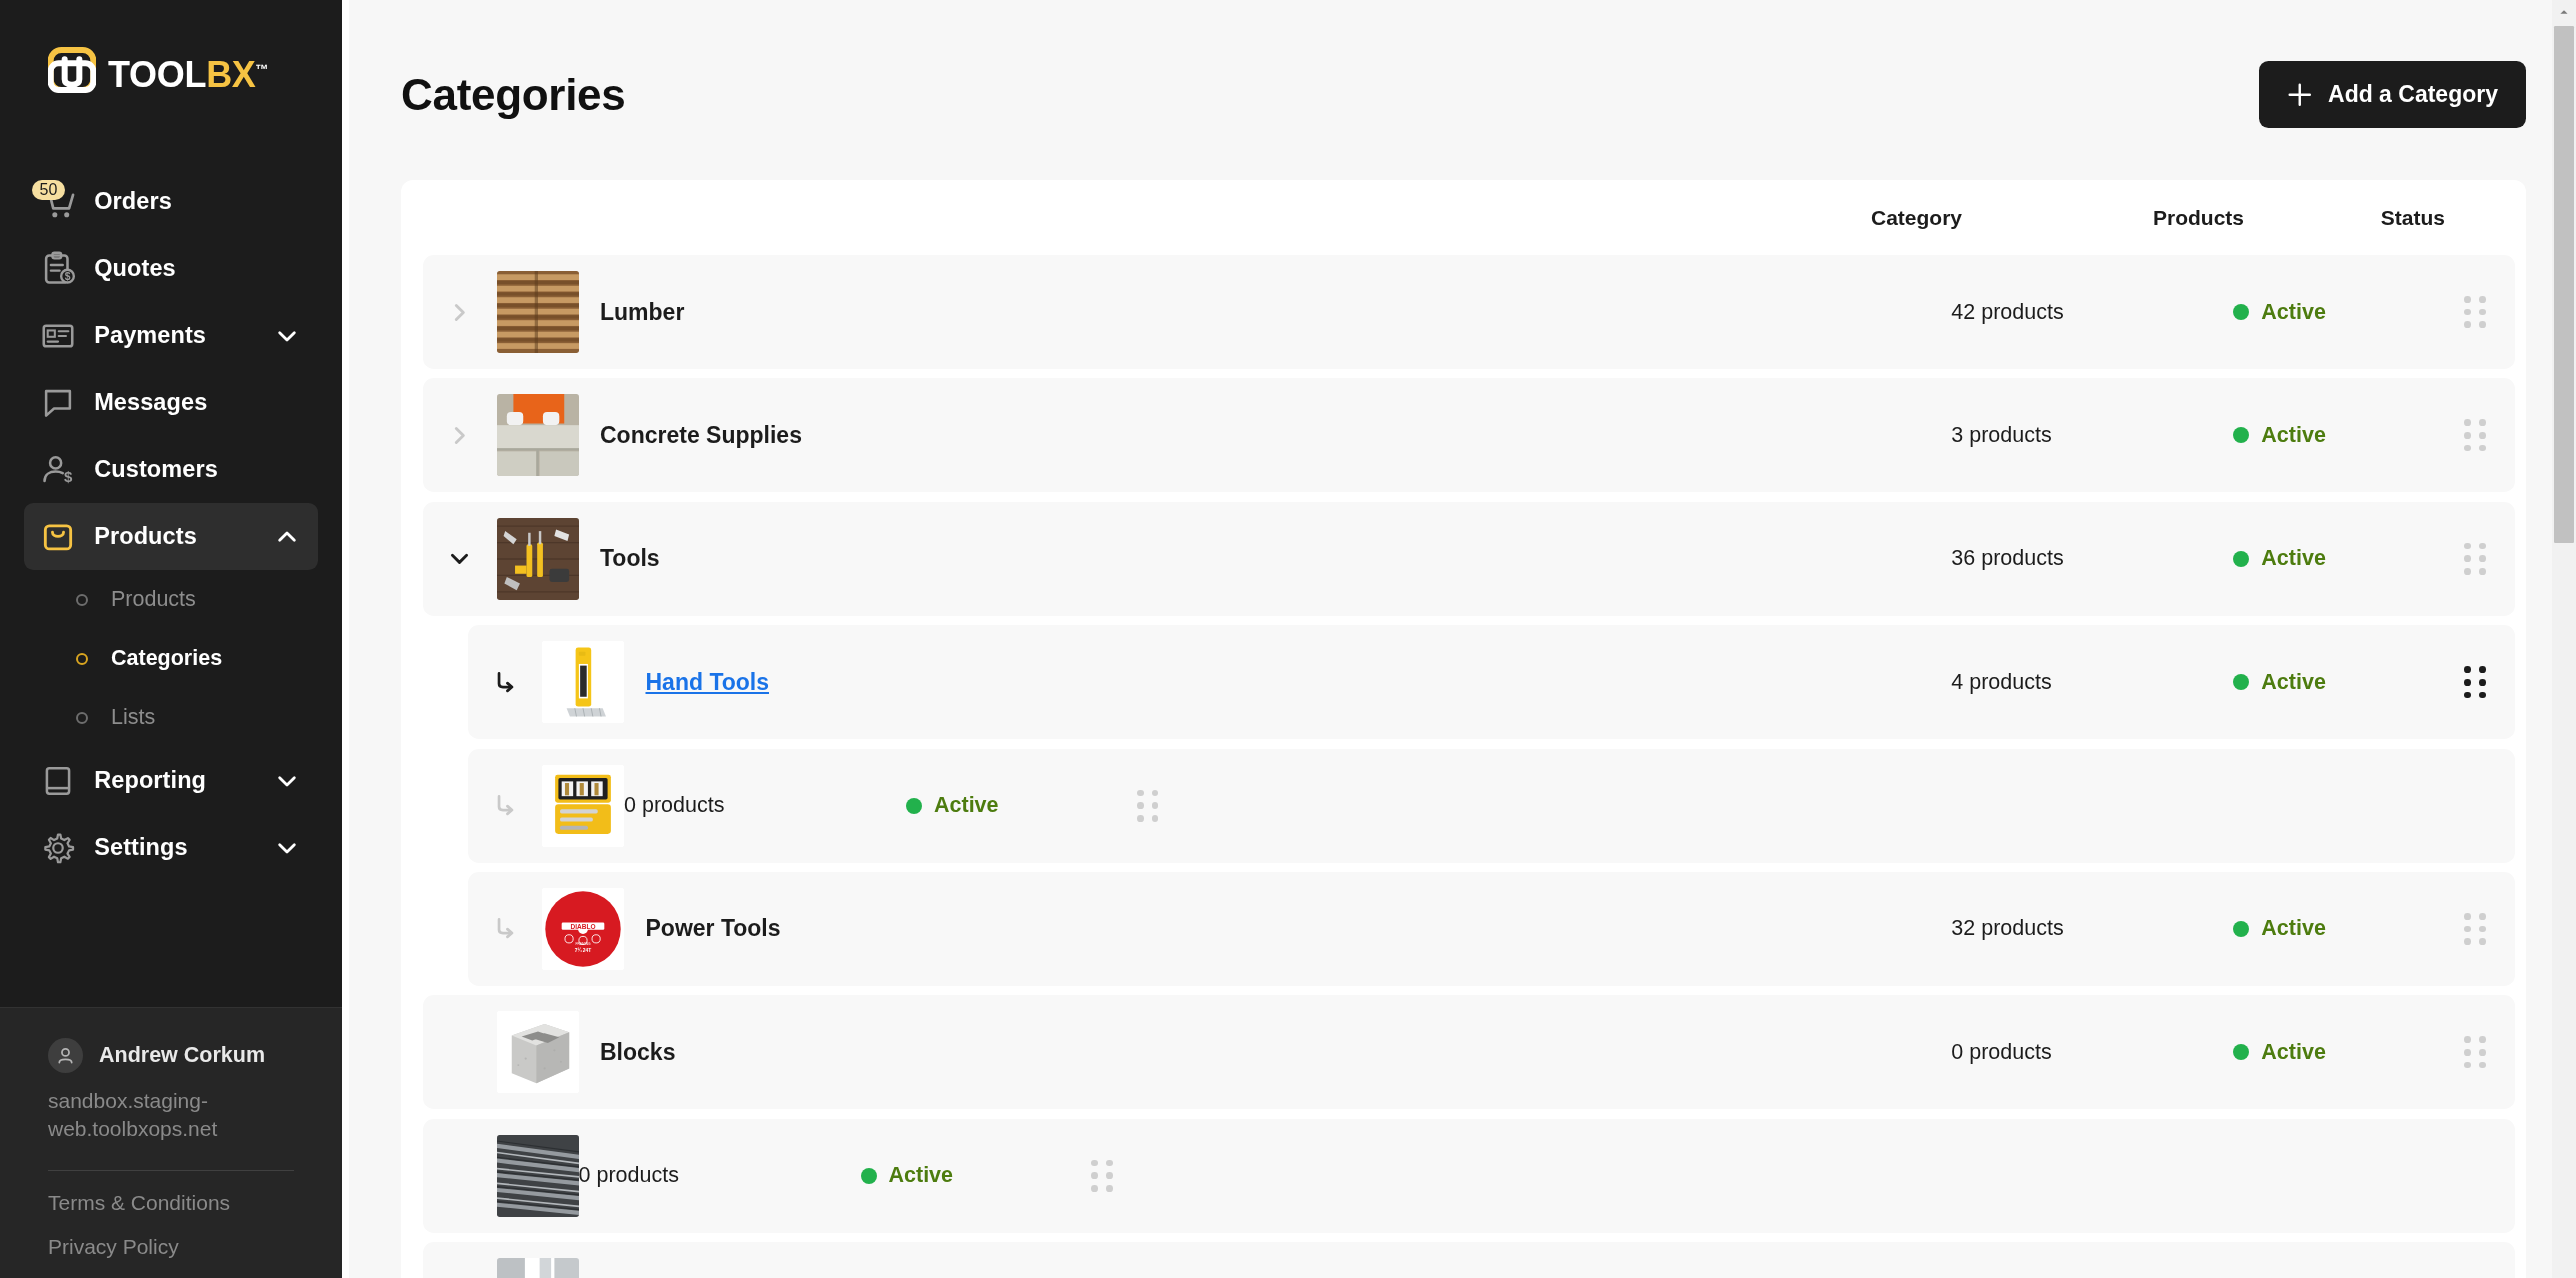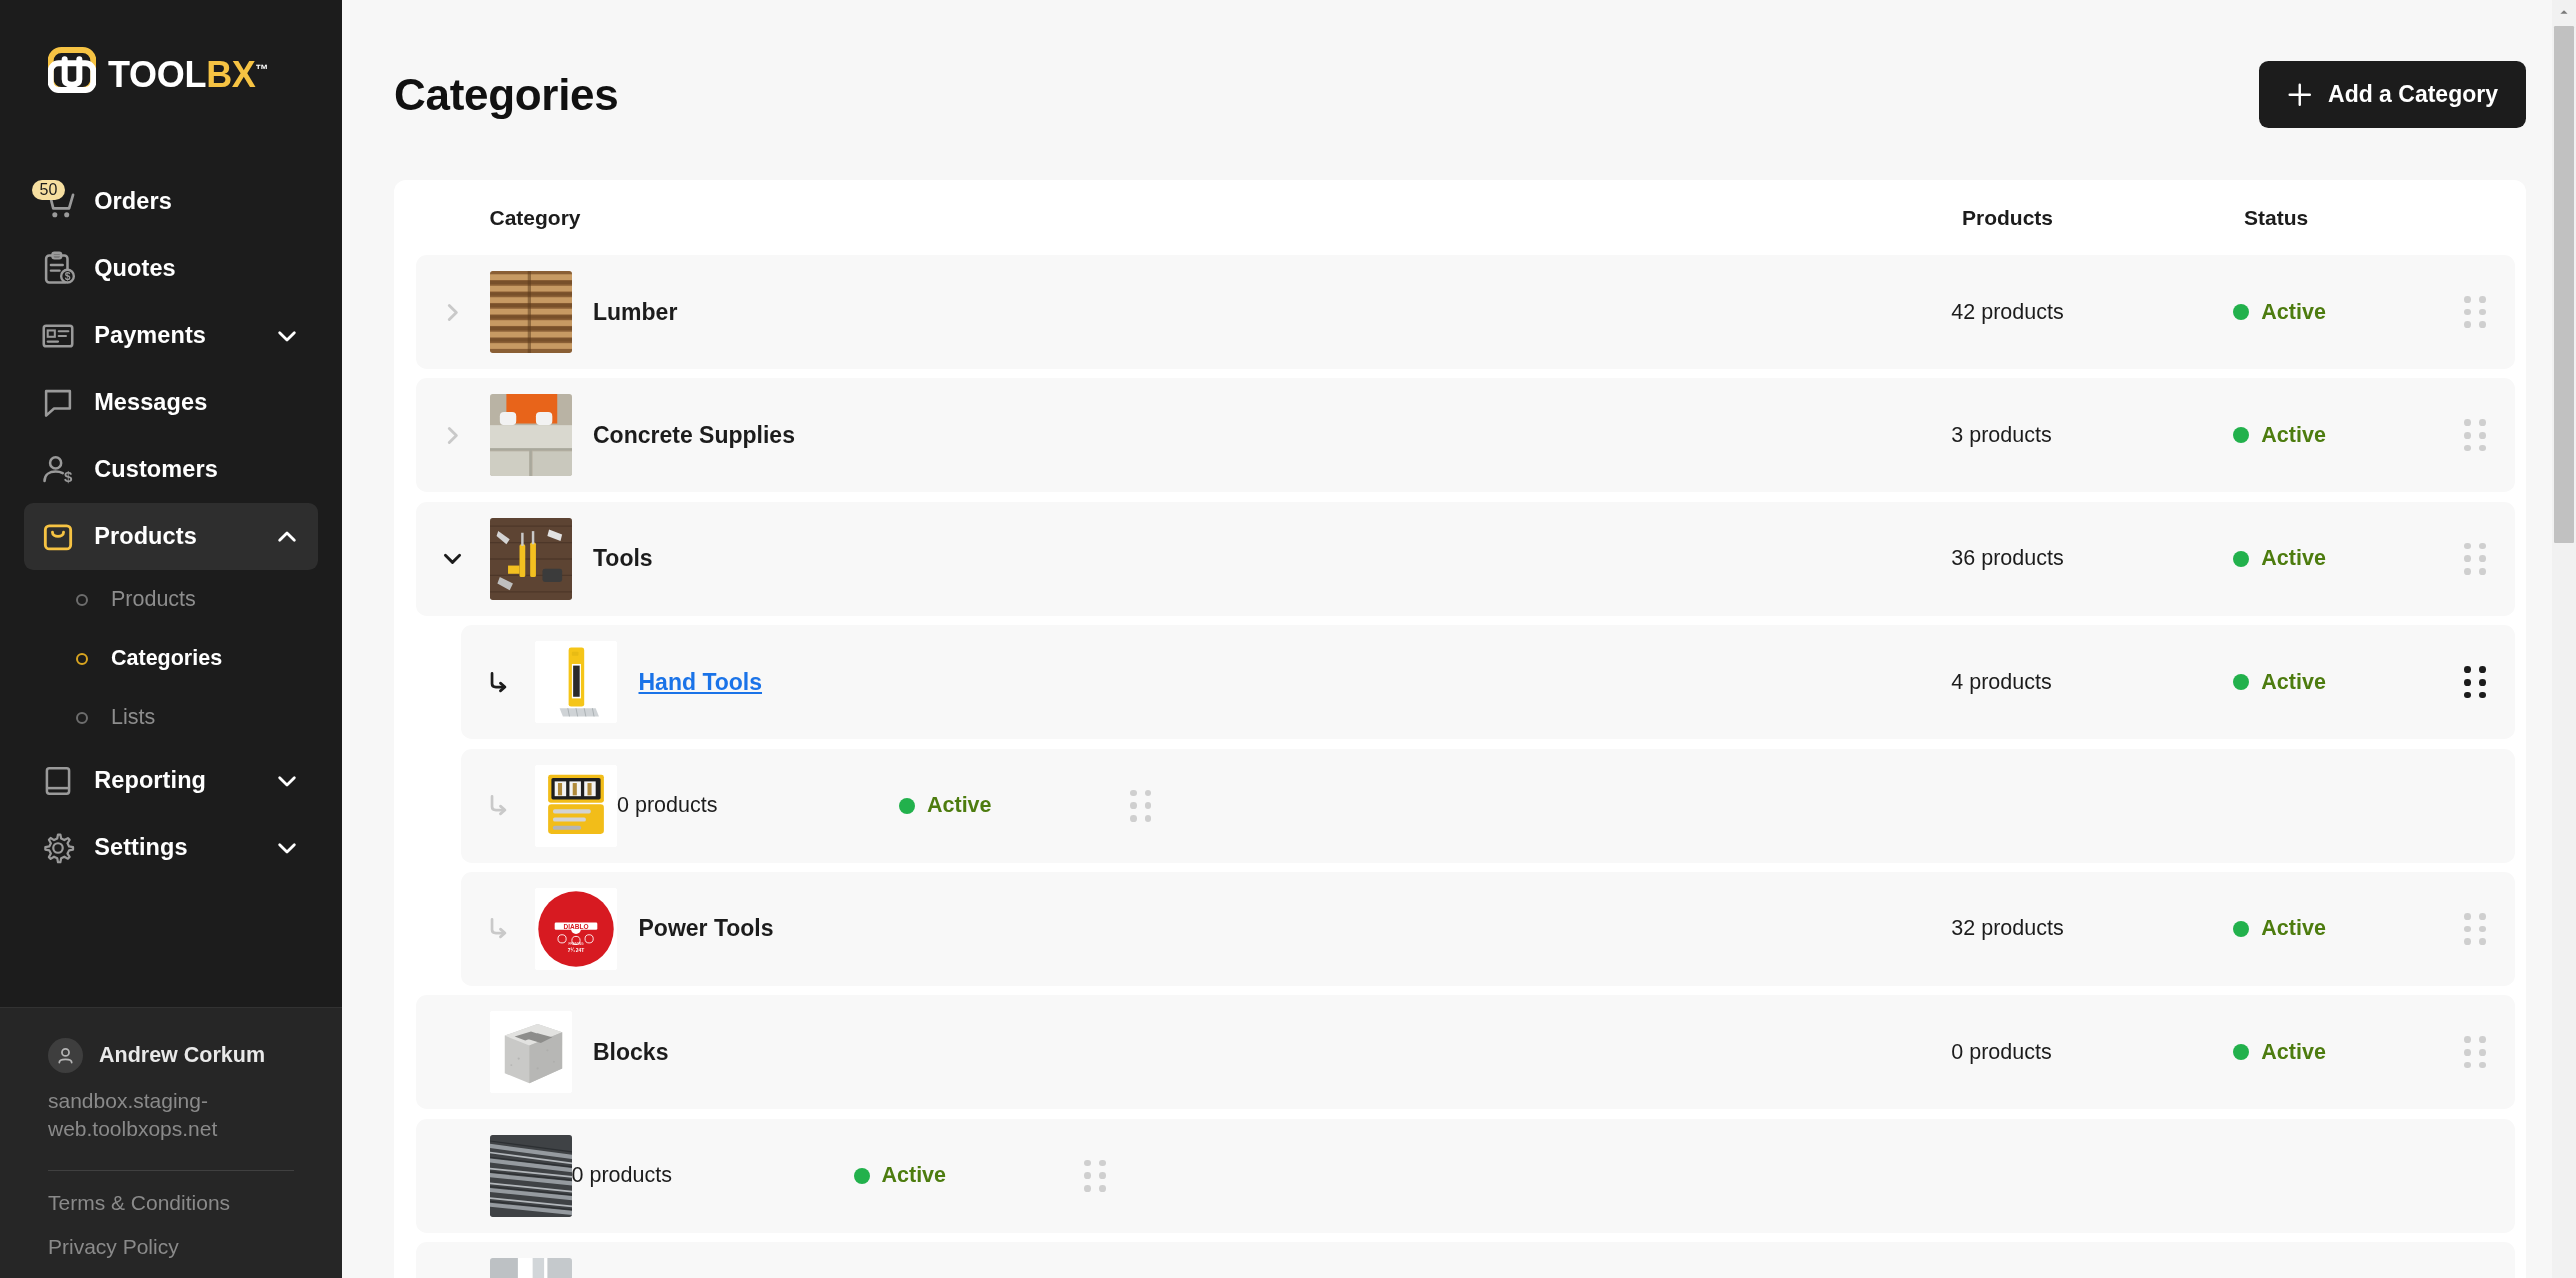--- a/index.html
+++ b/index.html
@@ -6,20 +6,21 @@
   html, body {
     width: 2576px; height: 1279px;
     overflow: hidden;
     font-family: "Liberation Sans", sans-serif;
     background: #ffffff;
   }
   .app {
     display: flex;
     width: 2576px; height: 902px;
     position: relative;
+    gap: 7px;
   }
 
   
   .sidebar {
     width: 342px;
     min-width: 342px;
     height: 1279px;
     background: #1c1c1c;
     display: flex;
     flex-direction: column;
@@ -214,20 +215,21 @@
     min-height: 1087px;
   }
   .table-head {
     display: flex;
     align-items: center;
     height: 75px;
     padding: 0 0 0 21.5px;
     font-size: 21px;
     font-weight: 700;
     color: #1c1c1c;
+    text-align: right;
   }
   .col-cat { flex: 1 1 auto; }
   .col-prod { width: 282px; flex:none; }
   .col-status { width: 201px; flex:none; }
   .col-handle { width: 81px; flex:none; }
 
   .row {
     display: flex;
     align-items: center;
     height: 114px;

